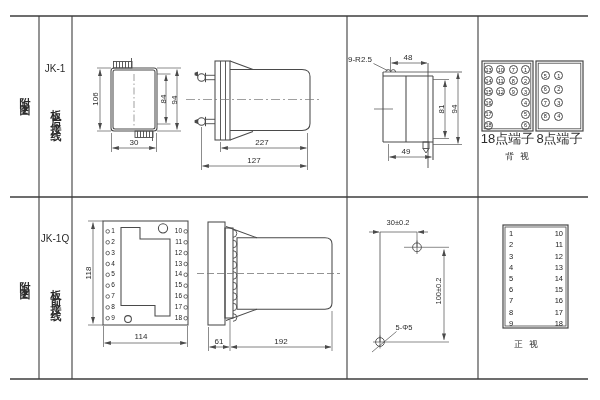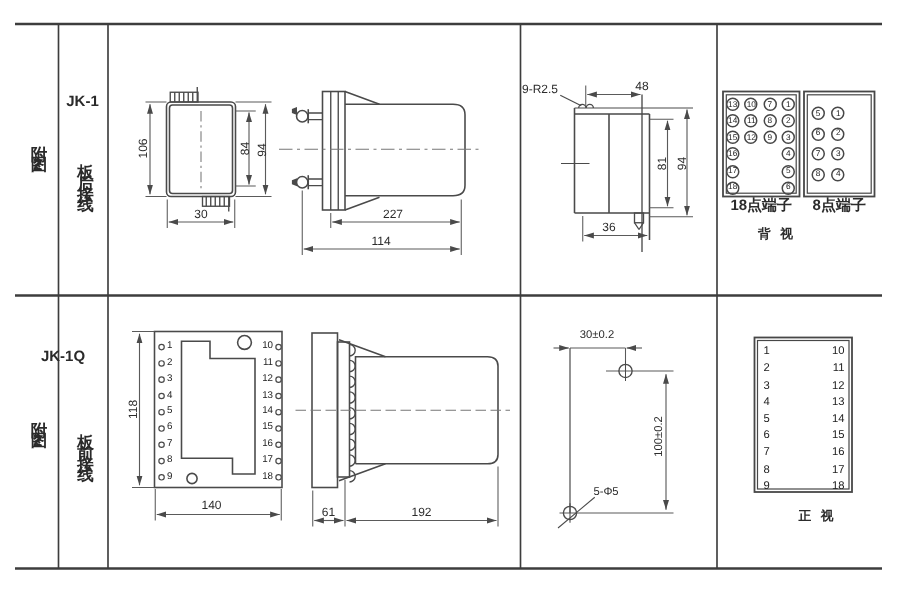--- a/index.html
+++ b/index.html
@@ -3,27 +3,27 @@
 <meta charset="utf-8">
 <style>
   html,body{margin:0;padding:0;background:#fff;}
   .stage{position:relative;width:600px;height:400px;background:#ffffff;overflow:hidden;
          font-family:"Liberation Sans","DejaVu Sans",sans-serif;color:#2a2a2a;}
   .stage svg{position:absolute;left:0;top:0;}
   .lbl{position:absolute;transform:translate(-50%,-50%);font-size:8px;color:#2c2c2c;
        white-space:nowrap;line-height:1;}
   .rot{transform:translate(-50%,-50%) rotate(-90deg);}
   .sm{font-size:7.5px;}
-  .cap{font-size:8.5px;font-weight:bold;letter-spacing:2px;}
-  .blk-cap{font-size:10px;font-weight:bold;}
+  .cap{font-size:8.5px;font-weight:normal;letter-spacing:2px;}
+  .blk-cap{font-size:13px;font-weight:normal;}
   .vlabel{position:absolute;transform:translate(-50%,-50%);writing-mode:vertical-lr;
           text-orientation:upright;font-size:11px;font-weight:600;letter-spacing:8px;
           white-space:nowrap;line-height:1;}
   .vwire{letter-spacing:7px;}
-  .model{position:absolute;transform:translate(-50%,-50%);font-size:10px;font-weight:700;white-space:nowrap;}
+  .model{position:absolute;transform:translate(-50%,-50%);font-size:10px;font-weight:400;white-space:nowrap;}
   .tgrid{position:absolute;display:grid;}
   .g18{grid-template-columns:repeat(4,12.35px);grid-auto-rows:11.05px;}
   .g8{grid-template-columns:repeat(2,13.6px);grid-auto-rows:13.5px;}
   .tgrid span{justify-self:center;align-self:center;}
   .tcell{box-sizing:border-box;width:9px;height:9px;border:0.9px solid #474747;border-radius:50%;
          display:flex;align-items:center;justify-content:center;font-size:5.5px;color:#222;}
   .tcell:empty{visibility:hidden;}
   .col-nums{position:absolute;display:flex;flex-direction:column;}
   .t9{display:block;height:10.85px;line-height:10.85px;font-size:6.5px;color:#222;}
   .t11{display:block;height:11.2px;line-height:11.2px;font-size:7.5px;color:#222;}
@@ -183,34 +183,34 @@
   <g stroke="#474747" fill="none">
     <rect x="503" y="225" width="65" height="103" stroke-width="1.2"></rect>
     <rect x="505" y="227" width="61" height="99" stroke-width="0.8"></rect>
   </g>
 </svg>
 
   <span class="vlabel" style="left:24.5px;top:106px">附图2</span>
   <span class="model" style="left:55px;top:68px">JK-1</span>
   <span class="vlabel vwire" style="left:55.5px;top:114px">板后接线</span>
   <span class="vlabel" style="left:24.5px;top:290px">附图2</span>
-  <span class="model" style="left:42px;top:238px">JK-1Q</span>
+  <span class="model" style="left:55px;top:238px">JK-1Q</span>
   <span class="vlabel vwire" style="left:55.5px;top:294px">板前接线</span>
 
   <span class="lbl rot" style="left:95.5px;top:99px">106</span>
   <span class="lbl rot" style="left:163.5px;top:99px">84</span>
   <span class="lbl rot" style="left:174.5px;top:100px">94</span>
   <span class="lbl" style="left:134px;top:142.5px">30</span>
   <span class="lbl" style="left:262px;top:142.5px">227</span>
-  <span class="lbl" style="left:254px;top:160.5px">114</span>
+  <span class="lbl" style="left:254px;top:160.5px">127</span>
   <span class="lbl" style="left:360px;top:60px">9-R2.5</span>
-  <span class="lbl" style="left:428px;top:57.5px">48</span>
+  <span class="lbl" style="left:408px;top:57.5px">48</span>
   <span class="lbl rot" style="left:442px;top:108.5px">81</span>
   <span class="lbl rot" style="left:455px;top:108.5px">94</span>
-  <span class="lbl" style="left:406px;top:151.5px">36</span>
+  <span class="lbl" style="left:406px;top:151.5px">49</span>
 
   <div class="tgrid g18" style="left:482.3px;top:64.3px">
       <span class="tcell">13</span>
       <span class="tcell">10</span>
       <span class="tcell">7</span>
       <span class="tcell">1</span>
       <span class="tcell">14</span>
       <span class="tcell">11</span>
       <span class="tcell">8</span>
       <span class="tcell">2</span>
@@ -239,21 +239,21 @@
       <span class="tcell">7</span>
       <span class="tcell">3</span>
       <span class="tcell">8</span>
       <span class="tcell">4</span>
     </div>
   <span class="lbl blk-cap" style="left:507.5px;top:137.5px">18点端子</span>
   <span class="lbl blk-cap" style="left:559.5px;top:137.5px">8点端子</span>
   <span class="lbl cap" style="left:518px;top:156px">背 视</span>
 
   <span class="lbl rot" style="left:88.5px;top:272.5px">118</span>
-  <span class="lbl" style="left:141px;top:336.5px">140</span>
+  <span class="lbl" style="left:141px;top:336.5px">114</span>
   <div class="col-nums" style="left:111.3px;top:226px;width:12px">
       <span class="t9">1</span>
       <span class="t9">2</span>
       <span class="t9">3</span>
       <span class="t9">4</span>
       <span class="t9">5</span>
       <span class="t9">6</span>
       <span class="t9">7</span>
       <span class="t9">8</span>
       <span class="t9">9</span>
@@ -292,15 +292,15 @@
       <span class="t11">10</span>
       <span class="t11">11</span>
       <span class="t11">12</span>
       <span class="t11">13</span>
       <span class="t11">14</span>
       <span class="t11">15</span>
       <span class="t11">16</span>
       <span class="t11">17</span>
       <span class="t11">18</span>
     </div>
-  <span class="lbl cap" style="left:545px;top:344px">正 视</span>
+  <span class="lbl cap" style="left:527px;top:344px">正 视</span>
 
 </div>
 
 </body></html>

